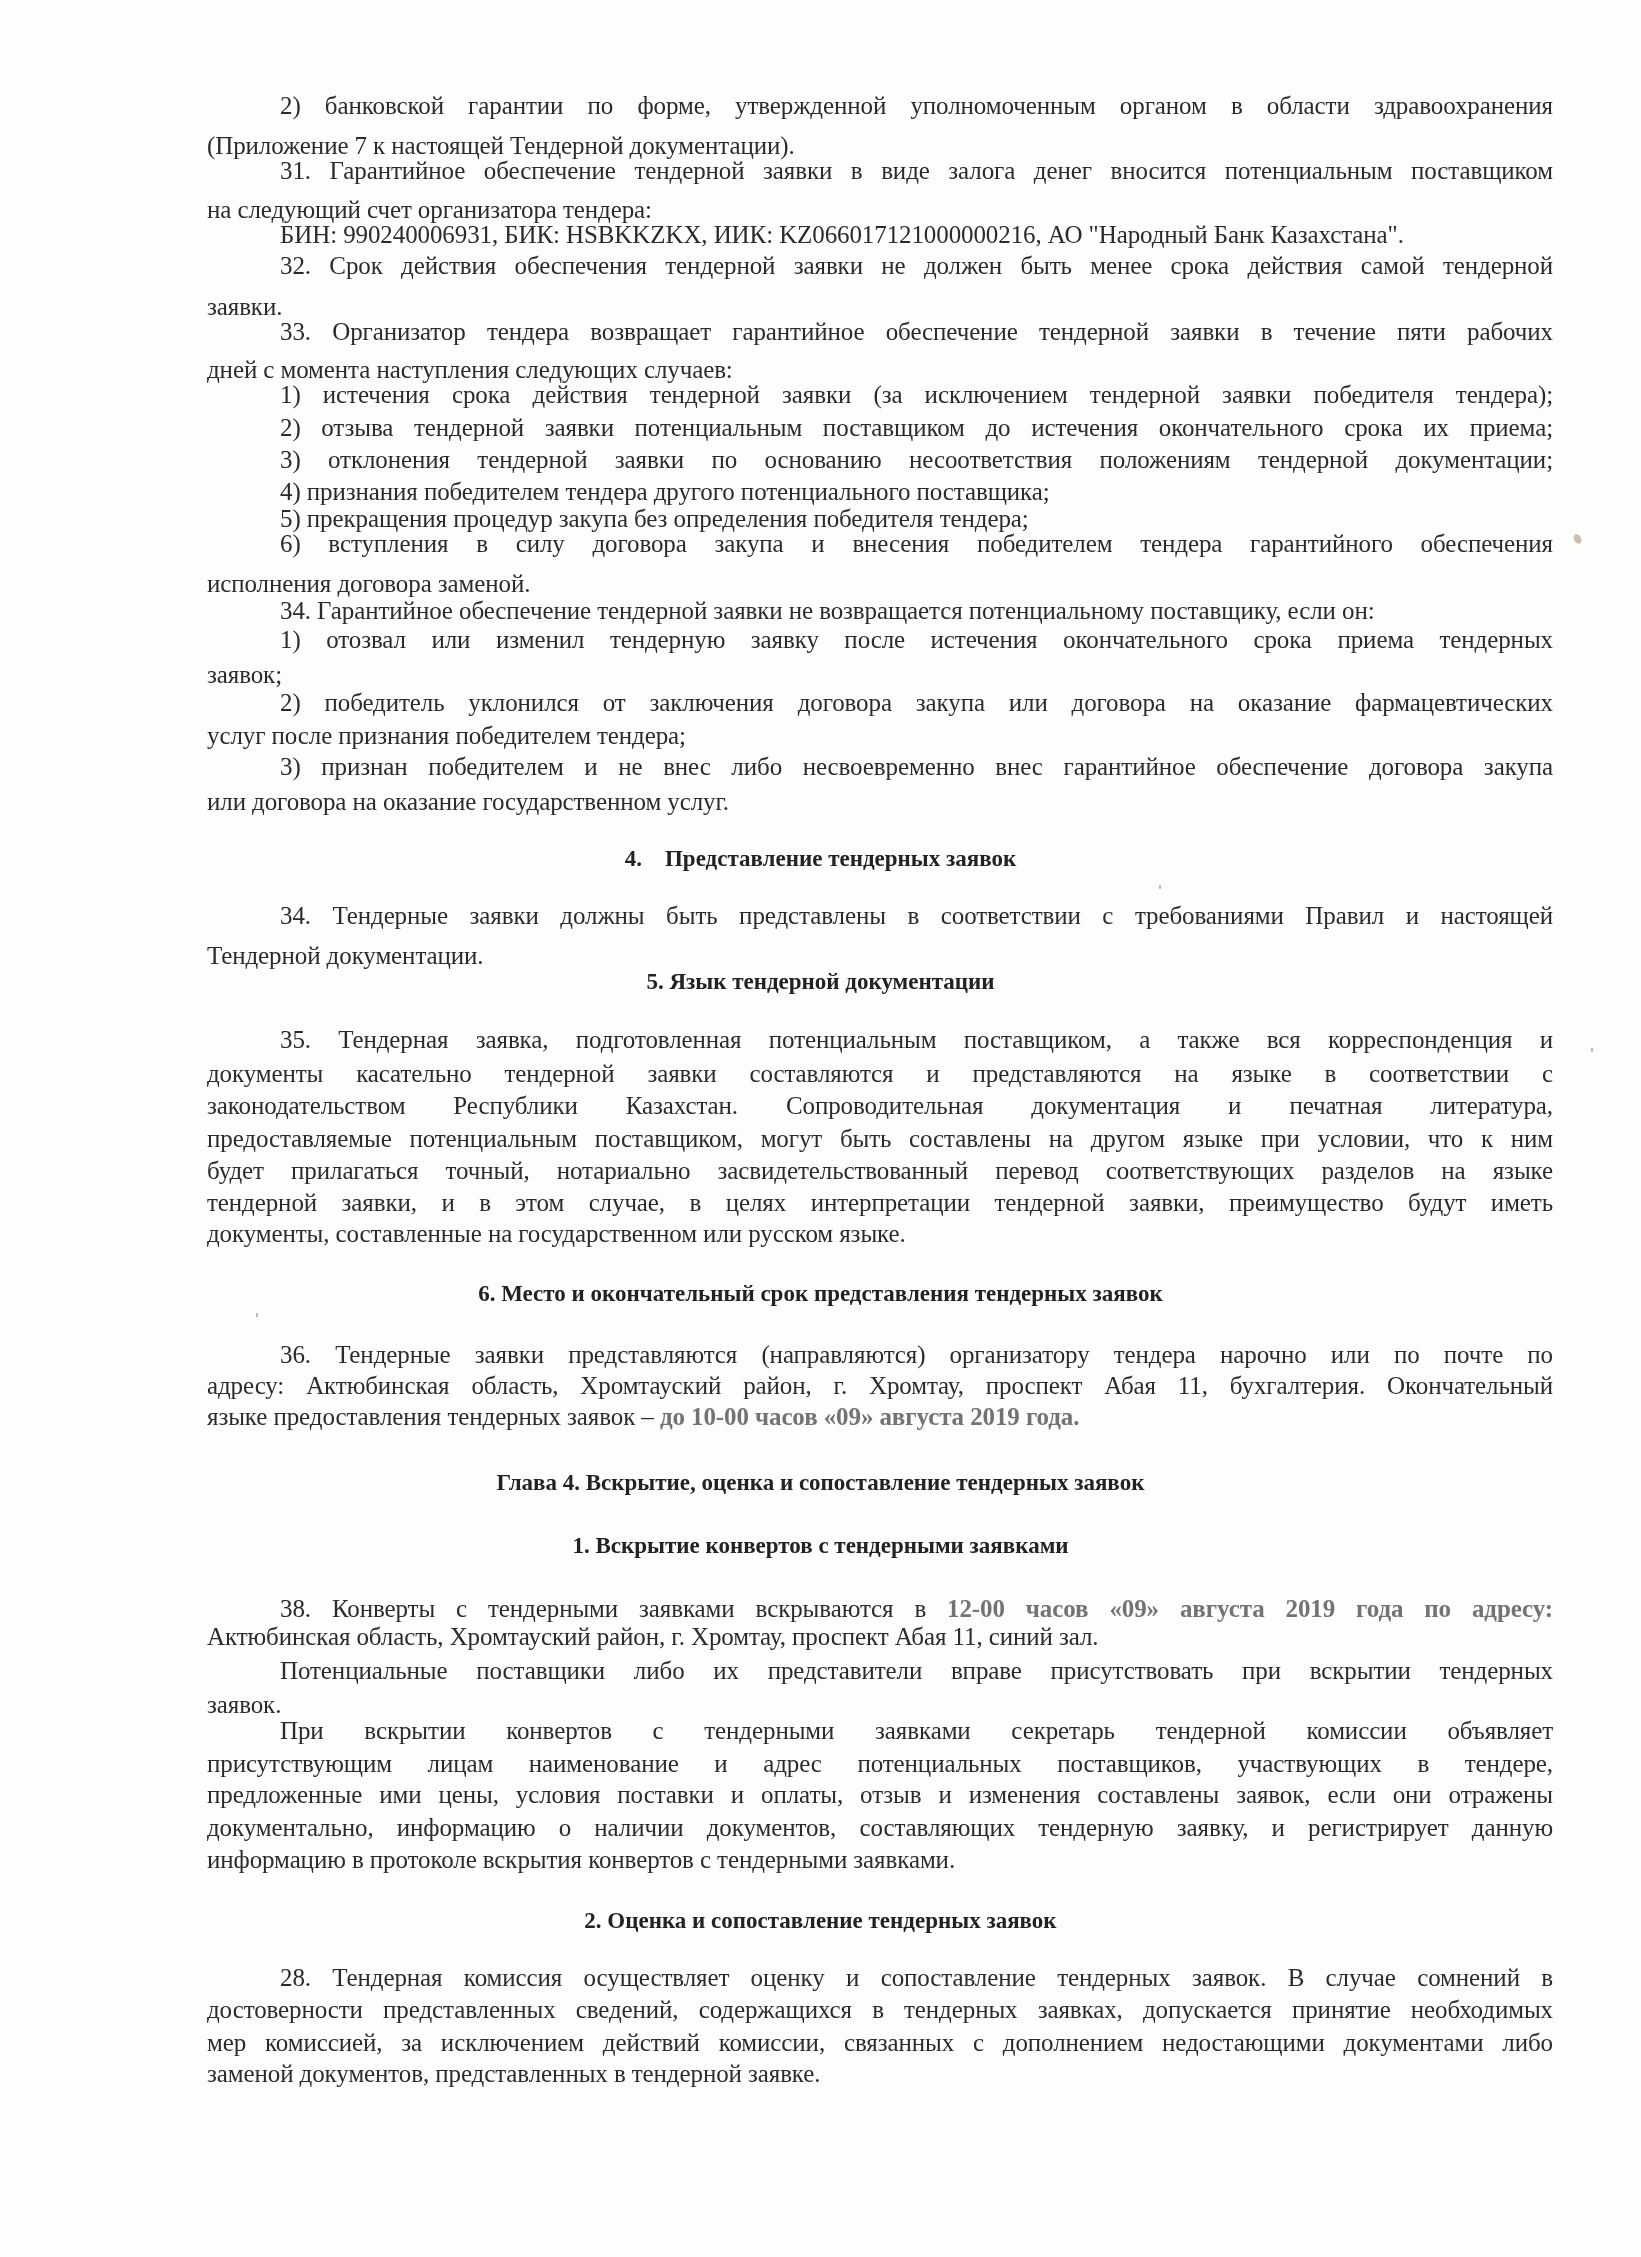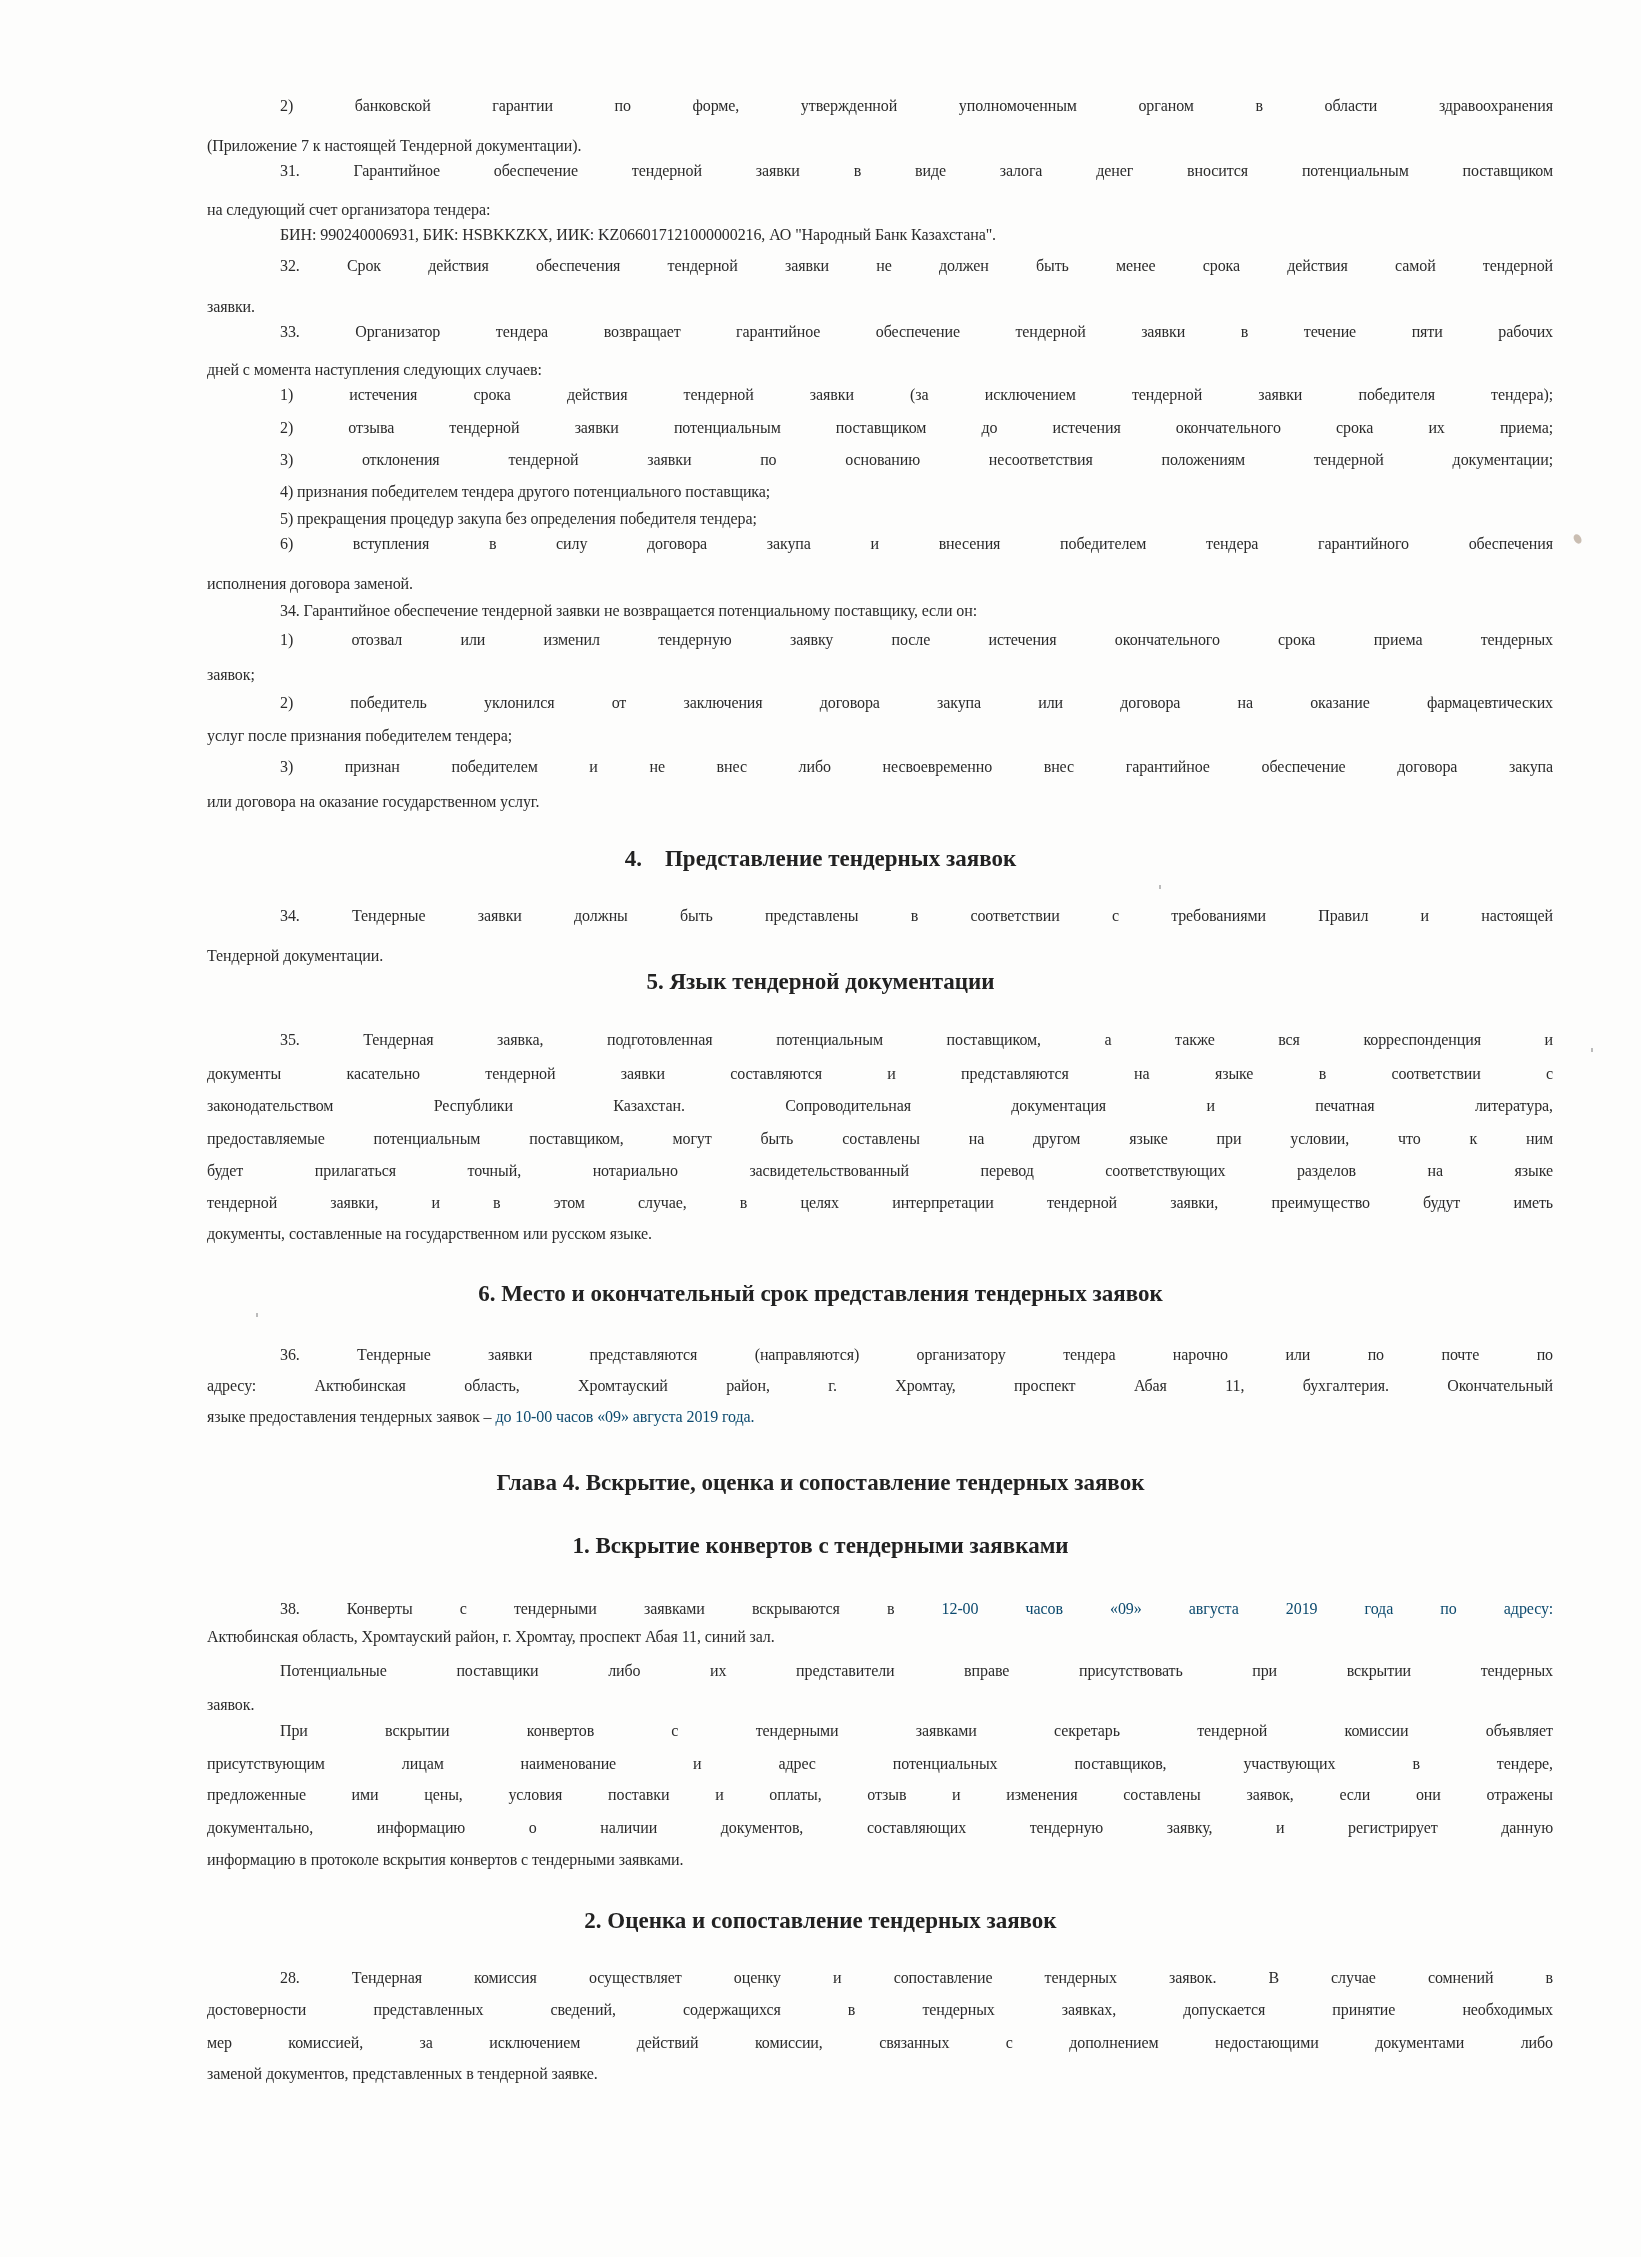--- a/index.html
+++ b/index.html
@@ -5,30 +5,30 @@
   html, body { margin: 0; padding: 0; }
   body {
     width: 1641px; height: 2257px; position: relative; overflow: hidden;
     background: #fdfdfc;
     font-family: "Liberation Serif", "DejaVu Serif", serif;
     color: #2b2b2b;
   }
   .page { position: absolute; left: 0; top: 0; width: 1641px; height: 2257px; }
   .ln {
     position: absolute; left: 207px; width: 1346px;
-    font-size: 16px; line-height: 29px; white-space: nowrap;
+    font-size: 25px; line-height: 29px; white-space: nowrap;
     letter-spacing: -0.1px;
   }
   .ln.j { text-align: justify; text-align-last: justify; white-space: normal; height: 29px; overflow: hidden; }
   .ln.ind { left: 280px; width: 1273px; }
   .hd {
     position: absolute; left: 0; width: 1641px; text-align: center;
     font-size: 23px; line-height: 29px; font-weight: bold; color: #222;
   }
-  b { font-weight: normal; color: #0c4a6e; }
+  b { font-weight: bold; color: #737373; }
   .speck { position: absolute; width: 6.8px; height: 9.7px; border-radius: 50%; background: #b8a89a; opacity: .75; transform: rotate(-30deg); }
   .dot { position: absolute; width: 1.9px; height: 3.9px; background: #bbb; }
 </style>
 </head>
 <body>
 
 <div class="page">
 
   <div>
     <div class="ln ind j" style="top:91px">2) банковской гарантии по форме, утвержденной уполномоченным органом в области здравоохранения</div>

